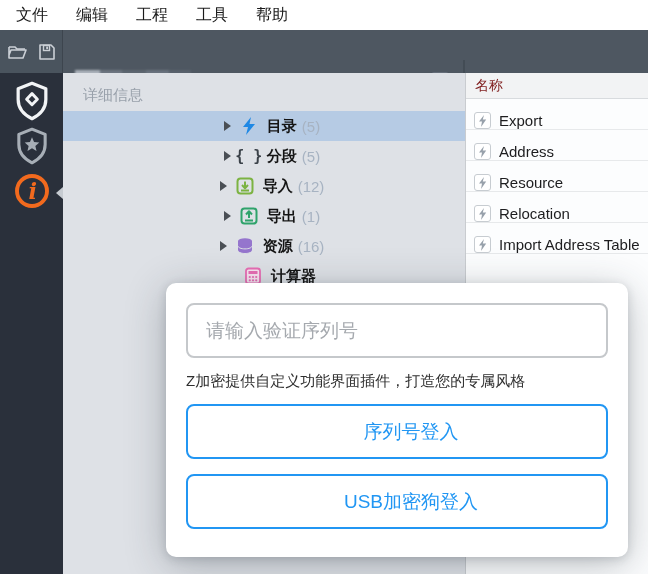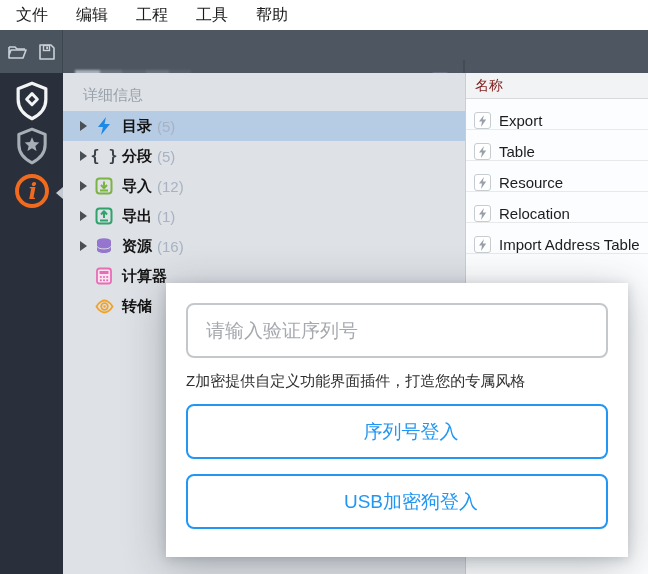--- a/index.html
+++ b/index.html
@@ -49,21 +49,21 @@
     border-top:6px solid transparent; border-bottom:6px solid transparent;
     border-right:7px solid #c6cbd1;
   }
   
   .tree {
     position:absolute; left:63px; top:73px; width:402px; height:501px;
     background:#dee1e6;
   }
   .tree-header { color:#99a1ab; font-size:15px; padding:13px 0 6px 20px; }
   .tree-row {
-    height:30px; display:flex; align-items:center; padding-left:13px; cursor:default;
+    height:30px; display:flex; align-items:center; padding-left:13px; cursor:default;justify-content:center;
   }
   .tree-row.selected { background:#b6cbe4; }
   .tw { width:14px; display:flex; justify-content:center; }
   .arrow-expand { width:0; height:0; border-top:5px solid transparent; border-bottom:5px solid transparent; border-left:7px solid #4a4f55; }
   .tree-icon { width:24px; display:flex; justify-content:center; margin-left:2px; }
   .tree-label { font-size:15px; font-weight:bold; color:#141414; margin-left:6px; }
   .tree-count { font-size:15px; color:#a7b3c2; margin-left:5px; }
   .braces-glyph { font-size:15px; font-weight:bold; color:#3a4148; font-family:"DejaVu Sans Mono",monospace; }
   
   .listpanel {
@@ -79,21 +79,21 @@
     border-bottom:1px solid #e7e9eb; background:#fcfdfe; cursor:default;
   }
   .row-icon {
     width:17px; height:17px; border:1px solid #c7ccd1; border-radius:3px;
     display:flex; align-items:center; justify-content:center; background:#fff;
   }
   .list-label { font-size:15px; color:#1d1d1f; margin-left:8px; white-space:nowrap; }
   
   .modal {
     position:absolute; left:166px; top:283px; width:462px; height:274px;
-    background:#ffffff; border-radius:0;
+    background:#ffffff; border-radius:10px;
     box-shadow:0 8px 40px rgba(40,50,60,.30), 0 2px 10px rgba(40,50,60,.18);
     padding:20px 20px 0 20px;
   }
   .serial-input {
     width:100%; height:55px; border:2px solid #c5c8cb; border-radius:8px;
     font-size:19px; padding:0 18px; color:#333; outline:none;
     font-family:"Liberation Sans","DejaVu Sans",sans-serif; background:#fff;
   }
   .serial-input::placeholder { color:#a5a9ae; }
   .dialog-desc { font-size:15px; color:#2f2f2f; margin-top:14px; }
@@ -315,21 +315,21 @@
         </svg>
     </span>
     <span class="list-label">Export</span>
   </div>
   <div class="list-row">
     <span class="row-icon">
       <svg width="9" height="12" viewBox="0 0 9 12">
           <polygon points="6,0 1,6.5 4,6.5 3,12 8.2,4.6 4.8,4.6" fill="#98a1ab"></polygon>
         </svg>
     </span>
-    <span class="list-label">Table</span>
+    <span class="list-label">Address</span>
   </div>
   <div class="list-row">
     <span class="row-icon">
       <svg width="9" height="12" viewBox="0 0 9 12">
           <polygon points="6,0 1,6.5 4,6.5 3,12 8.2,4.6 4.8,4.6" fill="#98a1ab"></polygon>
         </svg>
     </span>
     <span class="list-label">Resource</span>
   </div>
   <div class="list-row">

